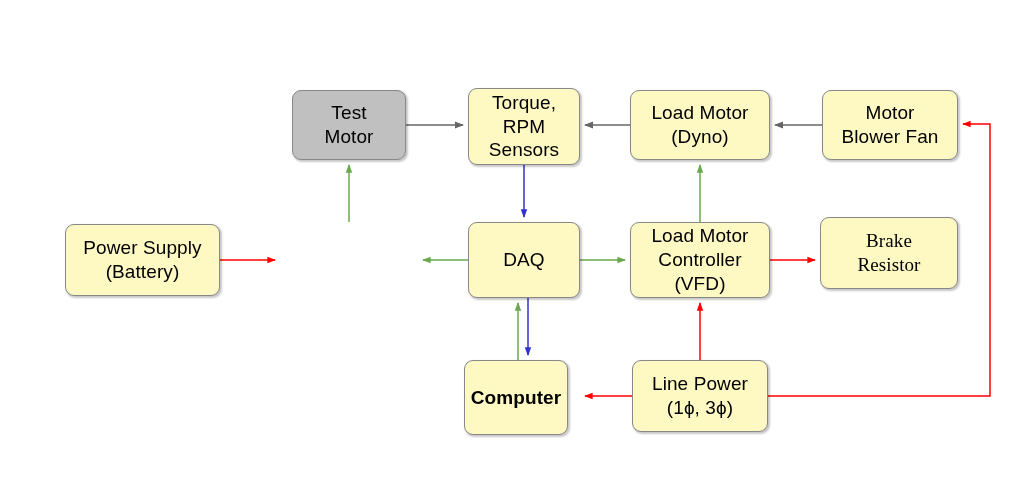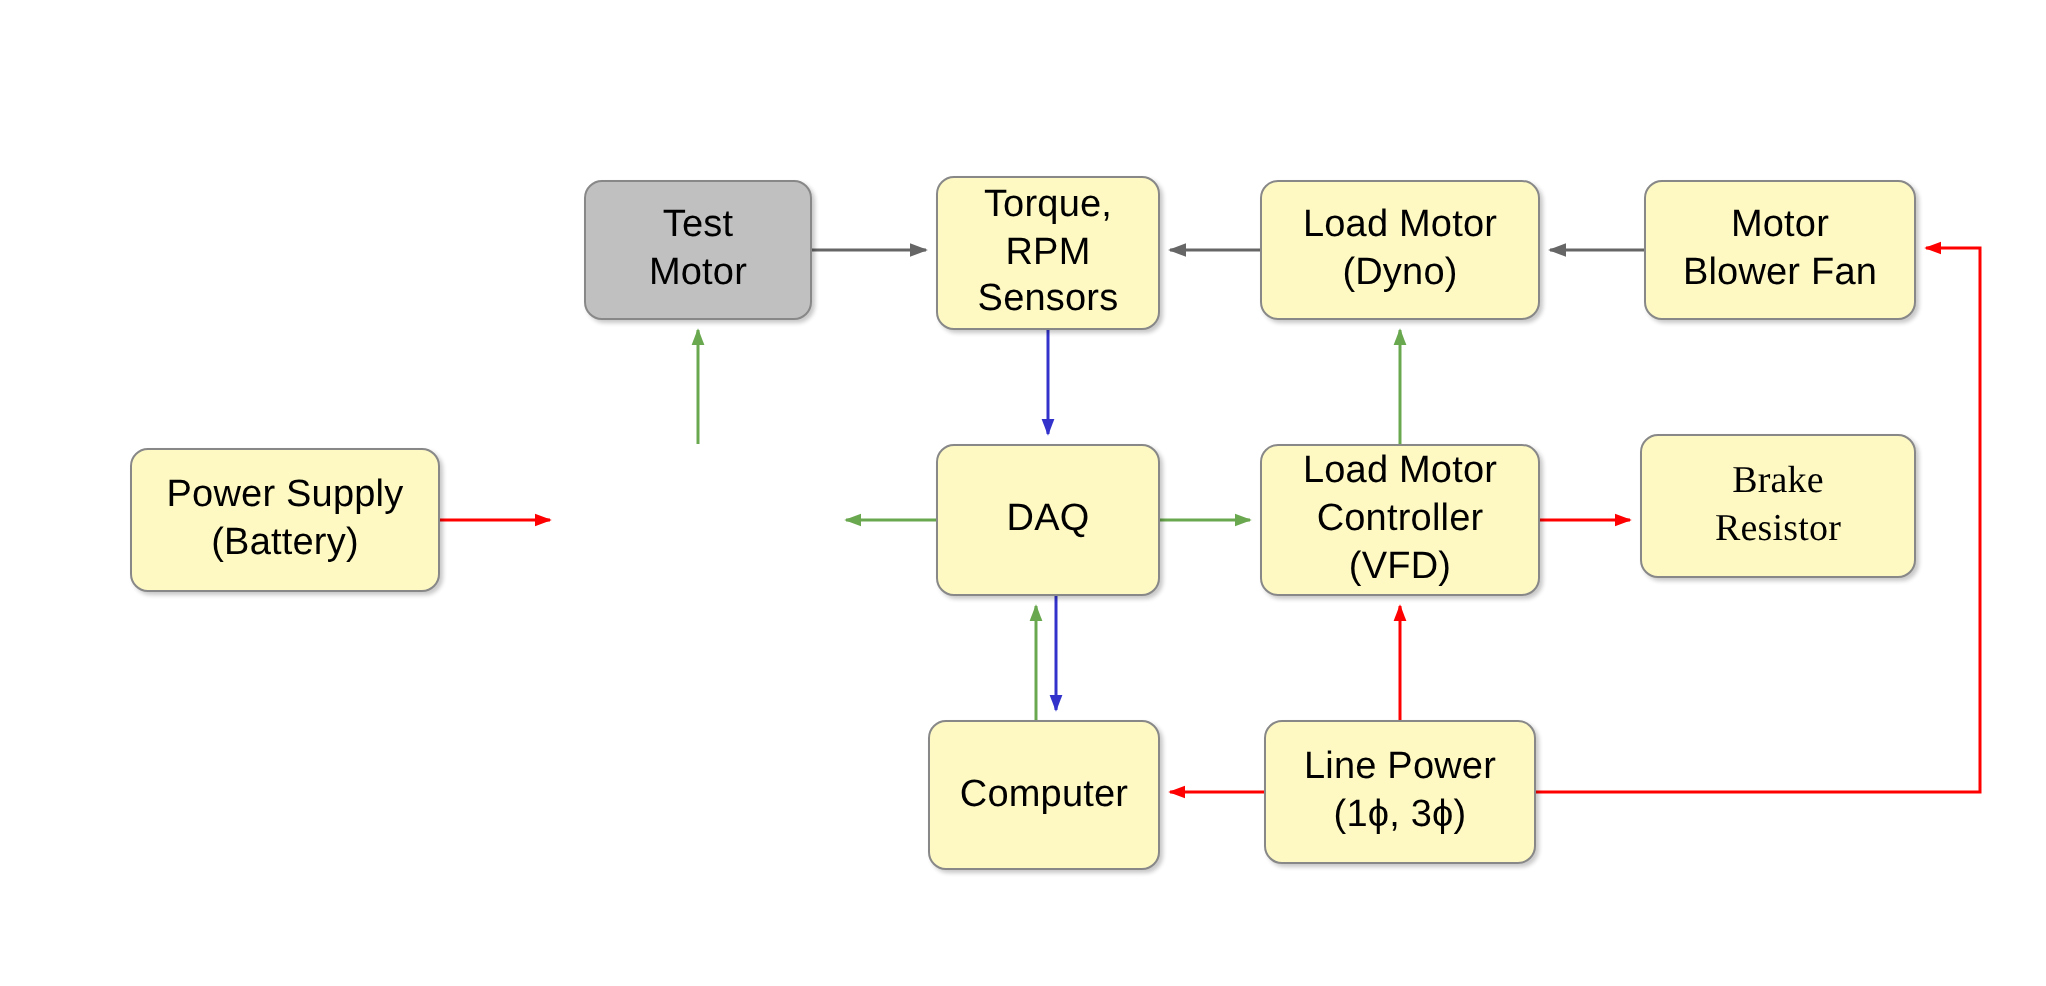--- a/index.html
+++ b/index.html
@@ -111,20 +111,20 @@
     </div>
     <div class="node" style="left: 630px; top: 222px; width: 140px; height: 76px;">
       <span class="label">Load Motor
 Controller
 (VFD)</span>
     </div>
     <div class="node" style="left: 820px; top: 217px; width: 138px; height: 72px; font-family: Liberation Serif, serif;">
       <span class="label">Brake
 Resistor</span>
     </div>
-    <div class="node" style="left: 464px; top: 360px; width: 116px; height: 75px;">
+    <div class="node" style="left: 464px; top: 360px; width: 104px; height: 75px; font-weight: bold;">
       <span class="label">Computer</span>
     </div>
     <div class="node" style="left: 632px; top: 360px; width: 136px; height: 72px;">
       <span class="label">Line Power
 (1ϕ, 3ϕ)</span>
     </div>
   </div>
 
 </body></html>

